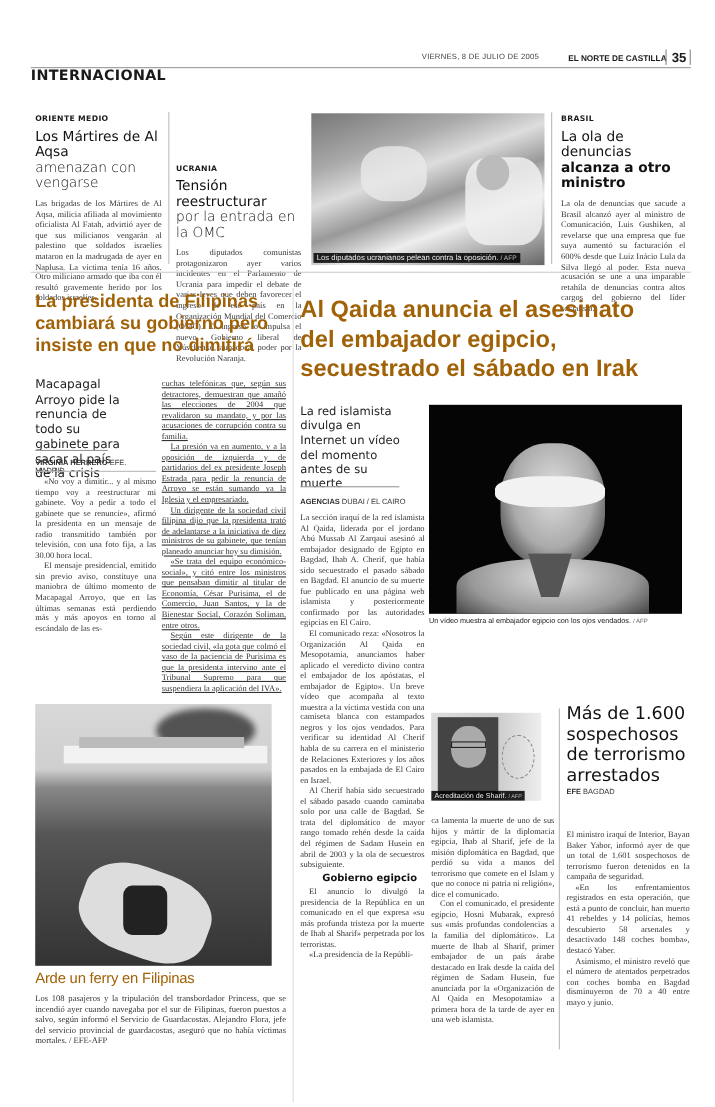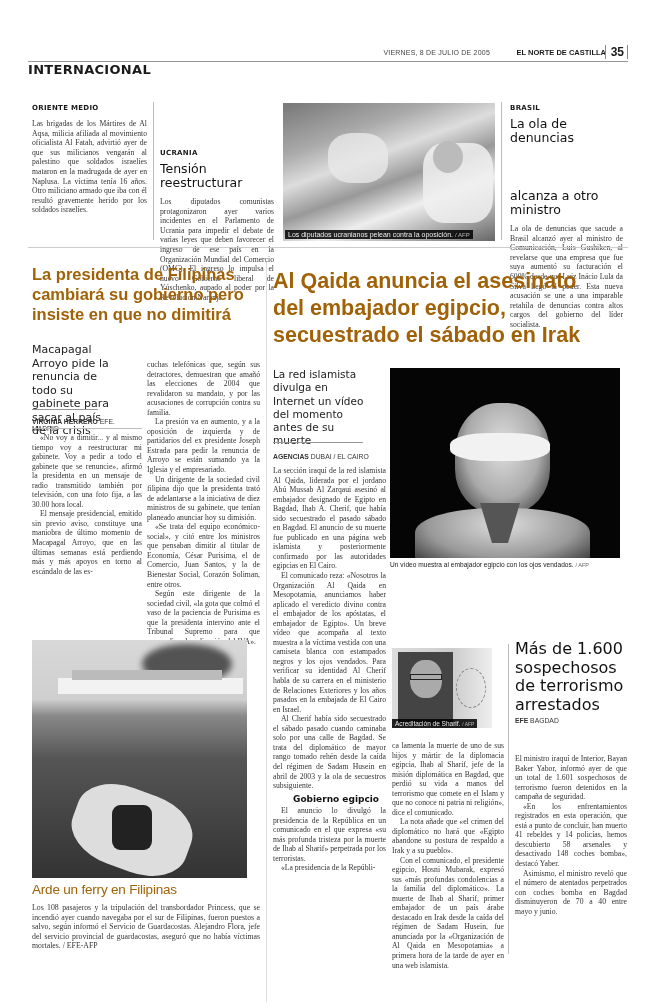--- a/index.html
+++ b/index.html
@@ -39,63 +39,68 @@
 
 <div class="abs" id="page-header">
   <span class="abs" id="header-date" style="right:138px;">VIERNES, 8 DE JULIO DE 2005</span>
   <span class="abs" id="header-paper" style="right:22px;">EL NORTE DE CASTILLA</span>
   <span class="abs" id="header-page">35</span>
 </div>
 <div class="abs" id="section-title">INTERNACIONAL</div>
 
 <div class="abs" style="left:32px; top:104px; width:115px;">
   <div class="kicker">ORIENTE MEDIO</div>
+  <div class="brief-title">
+    <div>Los Mártires de Al Aqsa</div>
+    <div style="font-weight:300;">amenazan con vengarse</div>
+  </div>
   <div class="brief-body">Las brigadas de los Mártires de Al Aqsa, milicia afiliada al movimiento oficialista Al Fatah, advirtió ayer de que sus milicianos vengarán al palestino que soldados israelíes mataron en la madrugada de ayer en Naplusa. La víctima tenía 16 años. Otro miliciano armado que iba con él resultó gravemente herido por los soldados israelíes.</div>
 </div>
 <div class="abs vrule" style="left:153px; top:102px; height:138px;"></div>
 <div class="abs" style="left:160px; top:104px; width:114px;margin-top:45px;">
   <div class="kicker">UCRANIA</div>
   <div class="brief-title">
     <div>Tensión reestructurar</div>
+    <div style="font-weight:300;">por la entrada en la OMC</div>
   </div>
   <div class="brief-body">Los diputados comunistas protagonizaron ayer varios incidentes en el Parlamento de Ucrania para impedir el debate de varias leyes que deben favorecer el ingreso de ese país en la Organización Mundial del Comercio (OMC). El ingreso lo impulsa el nuevo Gobierno liberal de Yúschenko, aupado al poder por la Revolución Naranja.</div>
 </div>
 
 <div class="abs photo" style="left:283px; top:103px; width:212px; height:138px; background: linear-gradient(160deg, #777 0%, #aaa 25%, #ddd 40%, #999 55%, #eee 70%, #666 100%);">
   <div class="abs" style="left:45px; top:30px; width:60px; height:50px; border-radius:40%; background:#e8e8e8; opacity:0.8;"></div>
   <div class="abs" style="left:140px; top:40px; width:70px; height:80px; border-radius:30%; background:#f0f0f0; opacity:0.85;"></div>
   <div class="abs" style="left:150px; top:38px; width:30px; height:32px; border-radius:50%; background:#bbb;"></div>
   <div class="abs caption-bar" style="left:2px; bottom:2px;">
     <span>Los diputados ucranianos pelean contra la oposición.</span> <span style="font-size:6px;color:#bbb;">/ AFP</span>
   </div>
 </div>
 <div class="abs vrule" style="left:501px; top:102px; height:138px;"></div>
 <div class="abs" style="left:510px; top:104px; width:113px;">
   <div class="kicker">BRASIL</div>
   <div class="brief-title">
     <div>La ola de denuncias</div>
-    <div style="font-weight:400;margin-top:44px;">alcanza a otro ministro</div>
+    <div style="font-weight:700;">alcanza a otro ministro</div>
   </div>
   <div class="brief-body">La ola de denuncias que sacude a Brasil alcanzó ayer al ministro de Comunicación, Luis Gushiken, al revelarse que una empresa que fue suya aumentó su facturación el 600% desde que Luiz Inácio Lula da Silva llegó al poder. Esta nueva acusación se une a una imparable retahíla de denuncias contra altos cargos del gobierno del líder socialista.</div>
 </div>
 
 <div class="abs hrule" style="left:28px; top:247px; width:600px; background:#ccc;"></div>
 
 <div class="abs big-head" style="left:32px; top:264px; width:235px; font-size:16.5px; line-height:20px;">La presidenta de Filipinas cambiará su gobierno pero insiste en que no dimitirá</div>
 <div class="abs deck" style="left:32px; top:343px; width:80px; font-size:11px; line-height:13.5px;">Macapagal Arroyo pide la renuncia de todo su gabinete para sacar al país de la crisis</div>
 <div class="abs hrule" style="left:32px; top:409px; width:66px;"></div>
 <div class="abs byline" style="left:32px; top:418px; width:110px;">
   <b>VIRGINIA HERRERO</b> <span>EFE. MADRID</span>
 </div>
 <div class="abs hrule" style="left:32px; top:428px; width:110px; background:#bbb;"></div>
 <div class="abs col-text" style="left:32px; top:433px; width:110px;">
   <p>«No voy a dimitir... y al mismo tiempo voy a reestructurar mi gabinete. Voy a pedir a todo el gabinete que se renuncie», afirmó la presidenta en un mensaje de radio transmitido también por televisión, con una foto fija, a las 30.00 hora local.</p>
   <p>El mensaje presidencial, emitido sin previo aviso, constituye una maniobra de último momento de Macapagal Arroyo, que en las últimas semanas está perdiendo más y más apoyos en torno al escándalo de las es-</p>
 </div>
-<div class="abs col-text" style="left:147px; top:360px; width:113px;">
+<div class="abs col-text" style="left:147px; top:344px; width:113px;text-decoration:underline;">
   <p class="first">cuchas telefónicas que, según sus detractores, demuestran que amañó las elecciones de 2004 que revalidaron su mandato, y por las acusaciones de corrupción contra su familia.</p>
   <p>La presión va en aumento, y a la oposición de izquierda y de partidarios del ex presidente Joseph Estrada para pedir la renuncia de Arroyo se están sumando ya la Iglesia y el empresariado.</p>
   <p>Un dirigente de la sociedad civil filipina dijo que la presidenta trató de adelantarse a la iniciativa de diez ministros de su gabinete, que tenían planeado anunciar hoy su dimisión.</p>
   <p>«Se trata del equipo económico-social», y citó entre los ministros que pensaban dimitir al titular de Economía, César Purisima, el de Comercio, Juan Santos, y la de Bienestar Social, Corazón Soliman, entre otros.</p>
   <p>Según este dirigente de la sociedad civil, «la gota que colmó el vaso de la paciencia de Purisima es que la presidenta intervino ante el Tribunal Supremo para que suspendiera la aplicación del IVA».</p>
 </div>
 <div class="abs vrule" style="left:266px; top:262px; height:740px; background:#ddd;"></div>
 
 <div class="abs photo" style="left:32px; top:640px; width:215px; height:238px; background: linear-gradient(180deg, #d8d8d8 0%, #cfcfcf 25%, #888 32%, #555 50%, #444 75%, #333 100%);">
   <div class="abs" style="left:110px; top:4px; width:90px; height:40px; border-radius:50%; background:#333; opacity:0.8; filter: blur(3px);"></div>
@@ -140,21 +145,20 @@
   <div class="abs" style="left:6px; top:4px; width:55px; height:74px; background:#444;"></div>
   <div class="abs" style="left:18px; top:12px; width:32px; height:38px; border-radius:45%; background:#aaa;"></div>
   <div class="abs" style="left:18px; top:26px; width:32px; height:6px; border:1px solid #222;"></div>
   <div class="abs" style="left:64px; top:20px; width:30px; height:40px; border:1px dashed #888; border-radius:50%;"></div>
   <div class="abs caption-bar" style="left:0px; bottom:0px; font-size:6.5px;">
     <span>Acreditación de Sharif.</span> <span style="font-size:5px;color:#bbb;">/ AFP</span>
   </div>
 </div>
 <div class="abs col-text" style="left:392px; top:741px; width:112px;">
   <p class="first">ca lamenta la muerte de uno de sus hijos y mártir de la diplomacia egipcia, Ihab al Sharif, jefe de la misión diplomática en Bagdad, que perdió su vida a manos del terrorismo que comete en el Islam y que no conoce ni patria ni religión», dice el comunicado.</p>
-  <p>La nota añade que «el crimen del diplomático no hará que «Egipto abandone su postura de respaldo a Irak y a su pueblo».</p>
   <p>Con el comunicado, el presidente egipcio, Hosni Mubarak, expresó sus «más profundas condolencias a la familia del diplomático». La muerte de Ihab al Sharif, primer embajador de un país árabe destacado en Irak desde la caída del régimen de Sadam Husein, fue anunciada por la «Organización de Al Qaida en Mesopotamia» a primera hora de la tarde de ayer en una web islamista.</p>
 </div>
 
 <div class="abs vrule" style="left:508px; top:644px; height:310px;"></div>
 
 <div class="abs deck" style="left:515px; top:640px; width:115px; font-size:16px; line-height:18.5px; color:#111;">
   <div>Más de 1.600</div>
   <div>sospechosos</div>
   <div>de terrorismo</div>
   <div>arrestados</div>

